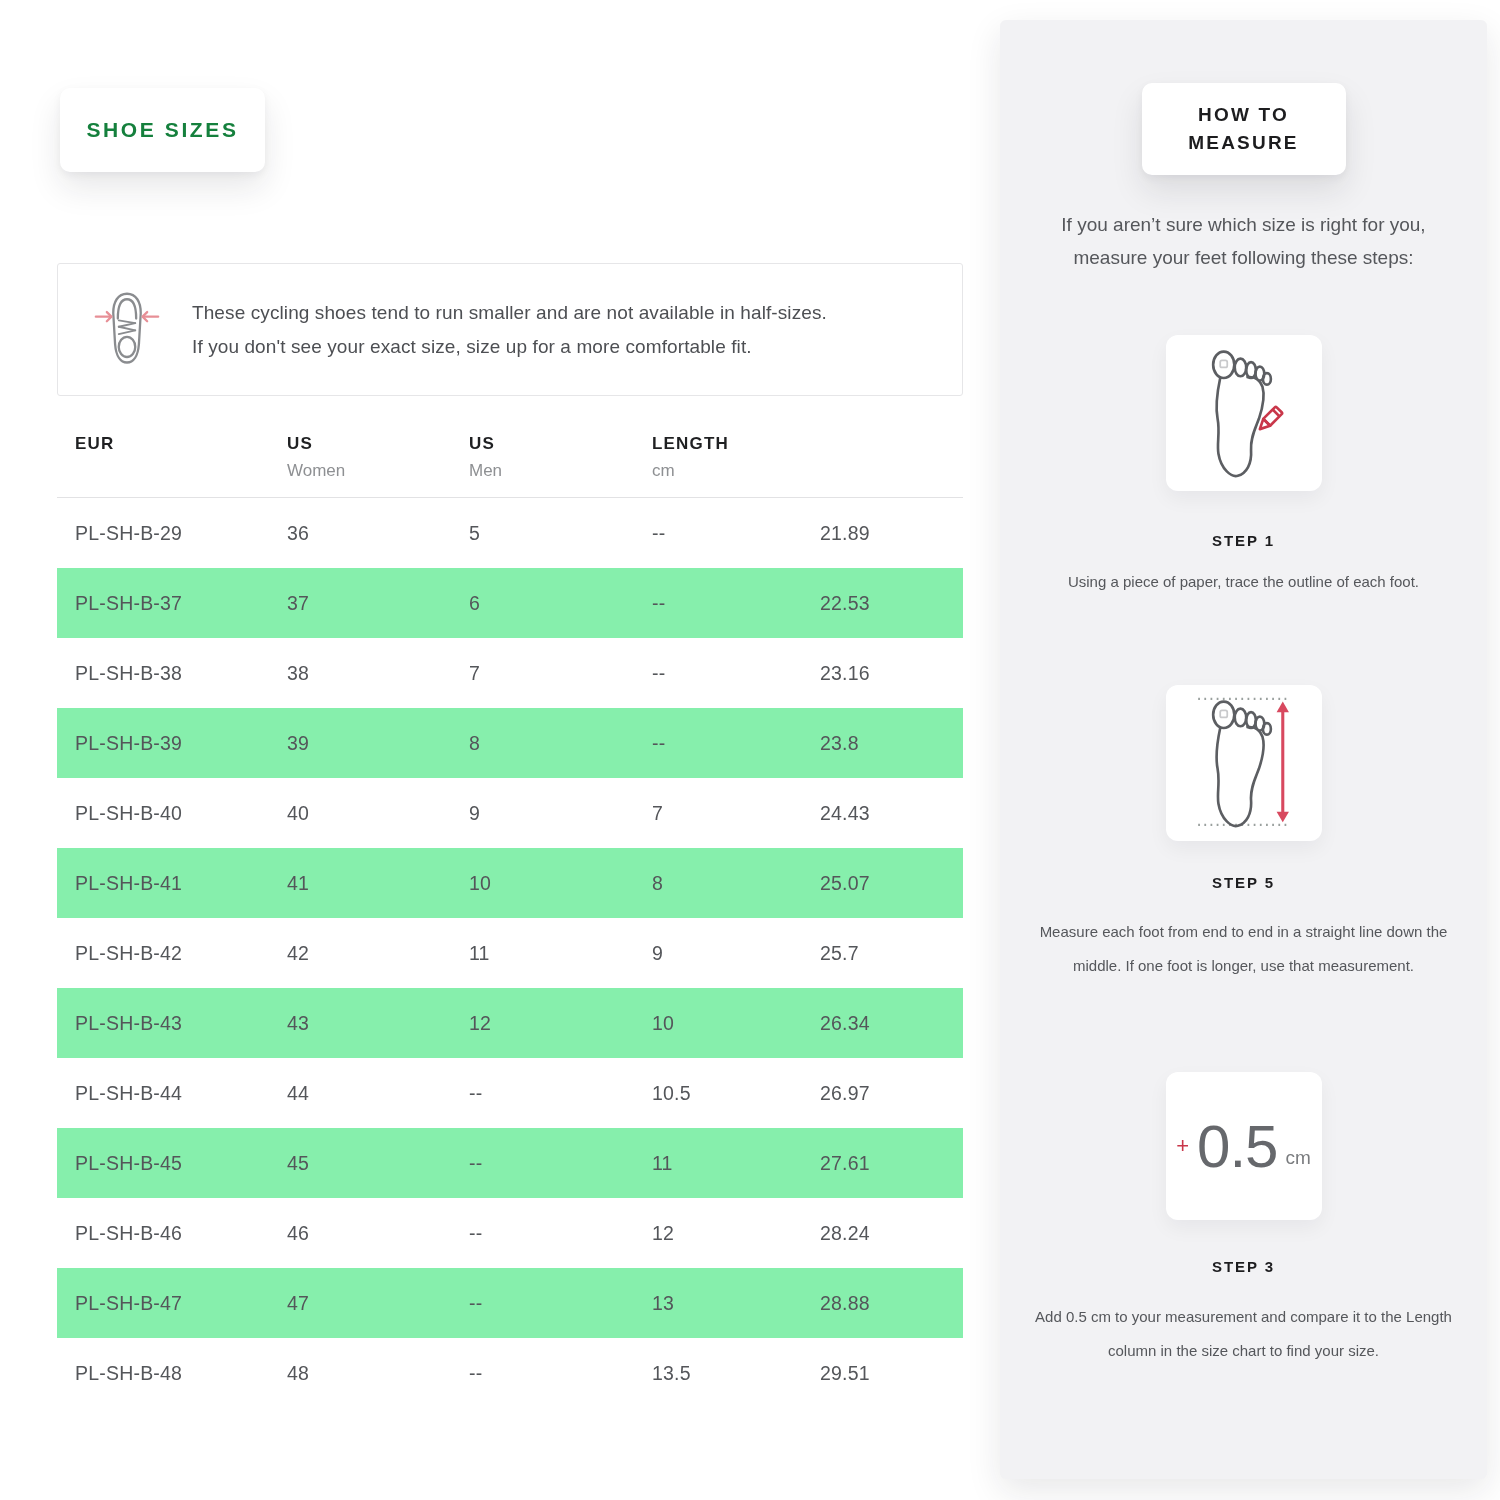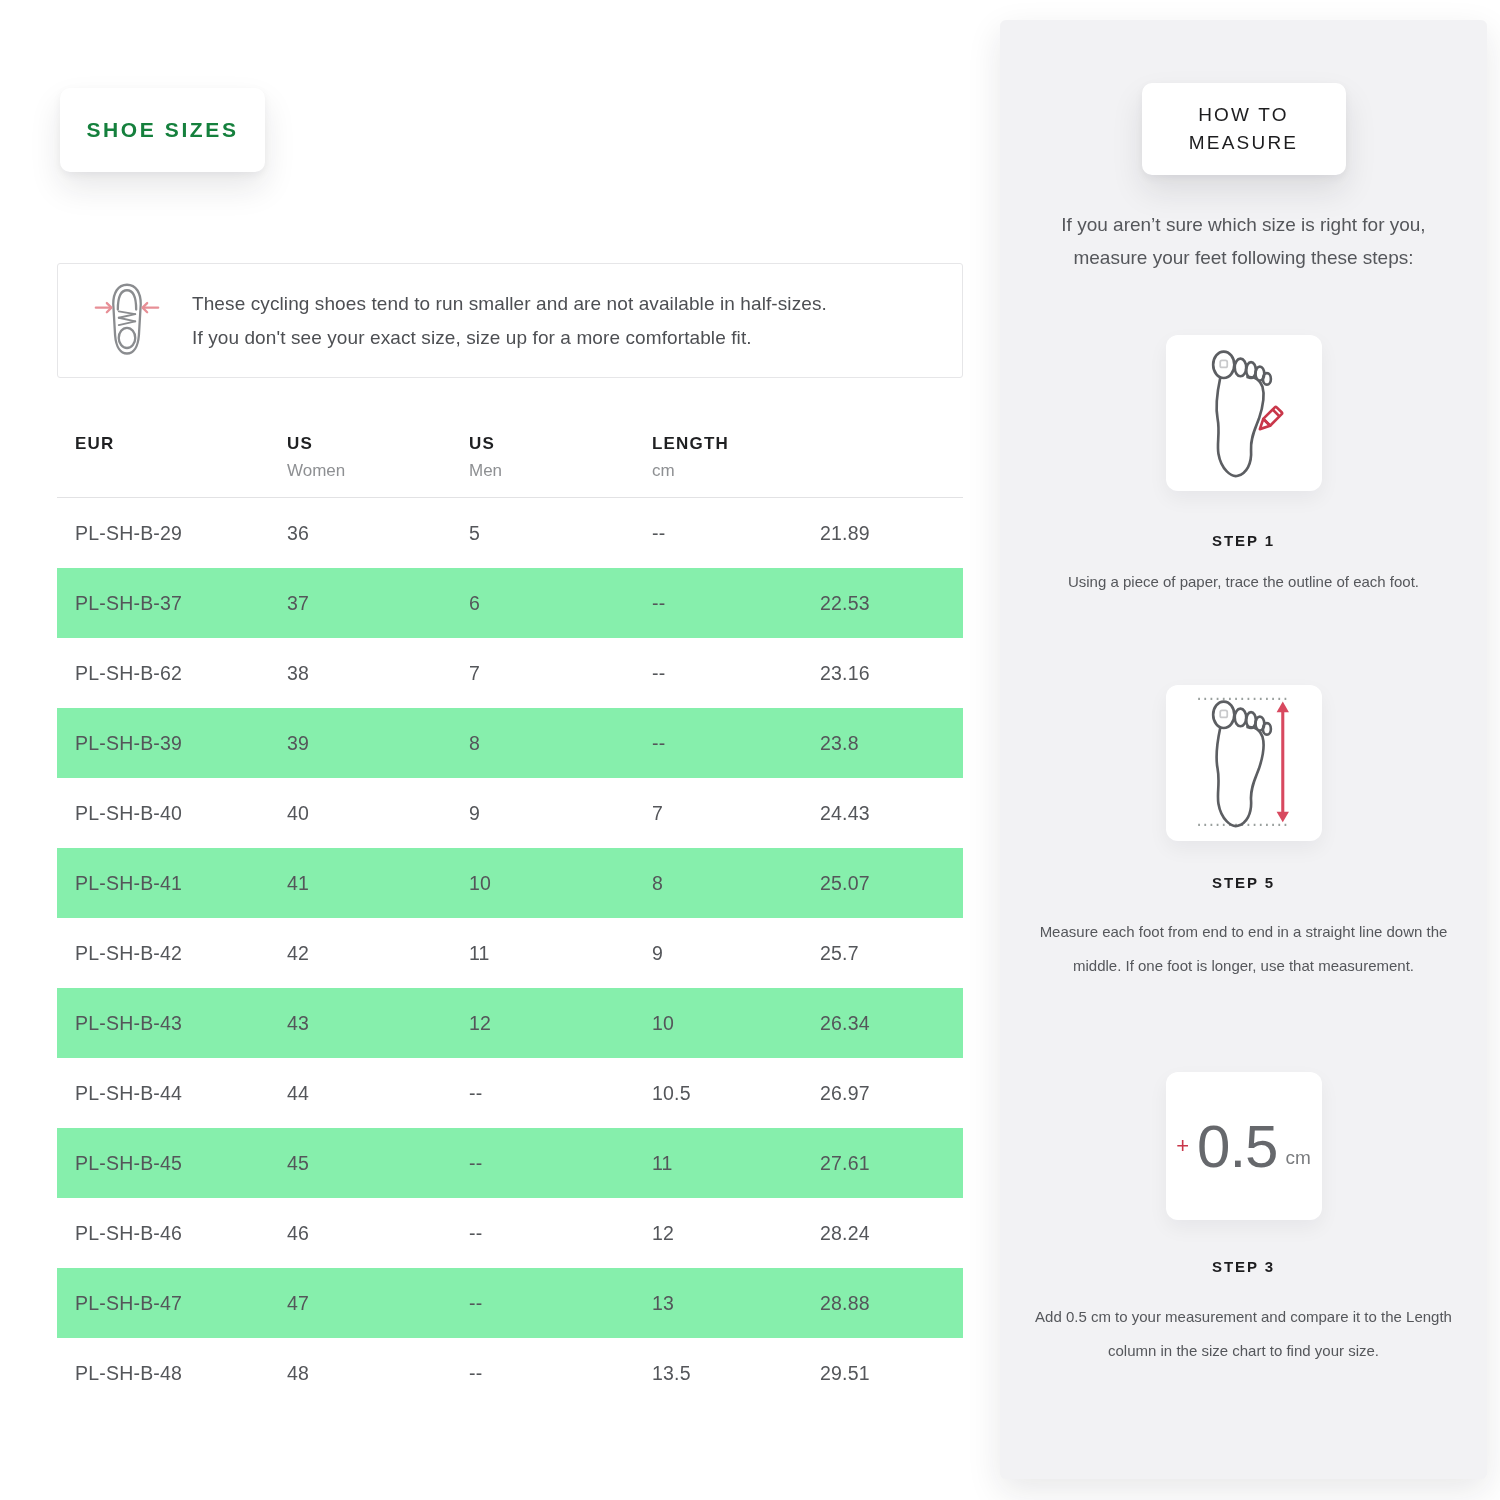--- a/index.html
+++ b/index.html
@@ -13,21 +13,21 @@
     background:#fff;border-radius:10px;
     box-shadow:0 16px 32px rgba(25,28,40,.10),0 3px 8px rgba(25,28,40,.05);
   }
   
   #shoe-sizes-badge{
     position:absolute;left:60px;top:88px;width:205px;height:84px;
     display:flex;align-items:center;justify-content:center;
     font-size:21px;font-weight:700;letter-spacing:2.6px;color:#15803d;
   }
   #notice{
-    position:absolute;left:57px;top:263px;width:906px;height:115px;
+    position:absolute;left:57px;top:263px;width:906px;height:133px;
     box-sizing:border-box;border:1px solid #e6e6e8;border-radius:3px;
     display:flex;align-items:center;background:#fff;
   }
   .notice-icon{margin-left:36px;flex:0 0 auto;display:flex;}
   .notice-text{margin-left:32px;font-size:19px;color:#4d4f53;line-height:34px;letter-spacing:.1px;}
   
   #size-table{position:absolute;left:57px;top:424px;width:906px;}
   .thead{
     display:grid;grid-template-columns:230px 182px 183px 168px 1fr;
     padding:10px 0 16px 0;border-bottom:1px solid #e2e2e4;
@@ -45,21 +45,21 @@
   
   #how-to-panel{
     position:absolute;left:1000px;top:20px;width:487px;height:1459px;
     background:#f2f2f4;border-radius:6px;
     box-shadow:0 12px 34px rgba(25,28,40,.10);
   }
   .centered{position:absolute;left:50%;transform:translateX(-50%);}
   #how-to-badge{
     top:63px;width:204px;height:92px;
     display:flex;align-items:center;justify-content:center;text-align:center;
-    font-size:19px;font-weight:400;letter-spacing:2.2px;line-height:28px;color:#1d1d1f;
+    font-size:19px;font-weight:700;letter-spacing:2.2px;line-height:28px;color:#1d1d1f;
   }
   #how-to-intro{top:188px;width:424px;text-align:center;font-size:19px;color:#55575b;line-height:33px;}
   .step-card{
     width:156px;height:156px;background:#fff;border-radius:12px;
     box-shadow:0 8px 20px rgba(25,28,40,.05);
     display:flex;align-items:center;justify-content:center;
   }
   #step1-card{top:315px;}
   #step2-card{top:665px;}
   #step3-card{top:1052px;height:148px;}
@@ -139,21 +139,21 @@
         <div class="tcell">21.89</div>
       </div>
       <div class="trow alt">
         <div class="tcell">PL-SH-B-37</div>
         <div class="tcell">37</div>
         <div class="tcell">6</div>
         <div class="tcell">--</div>
         <div class="tcell">22.53</div>
       </div>
       <div class="trow">
-        <div class="tcell">PL-SH-B-62</div>
+        <div class="tcell">PL-SH-B-38</div>
         <div class="tcell">38</div>
         <div class="tcell">7</div>
         <div class="tcell">--</div>
         <div class="tcell">23.16</div>
       </div>
       <div class="trow alt">
         <div class="tcell">PL-SH-B-39</div>
         <div class="tcell">39</div>
         <div class="tcell">8</div>
         <div class="tcell">--</div>

